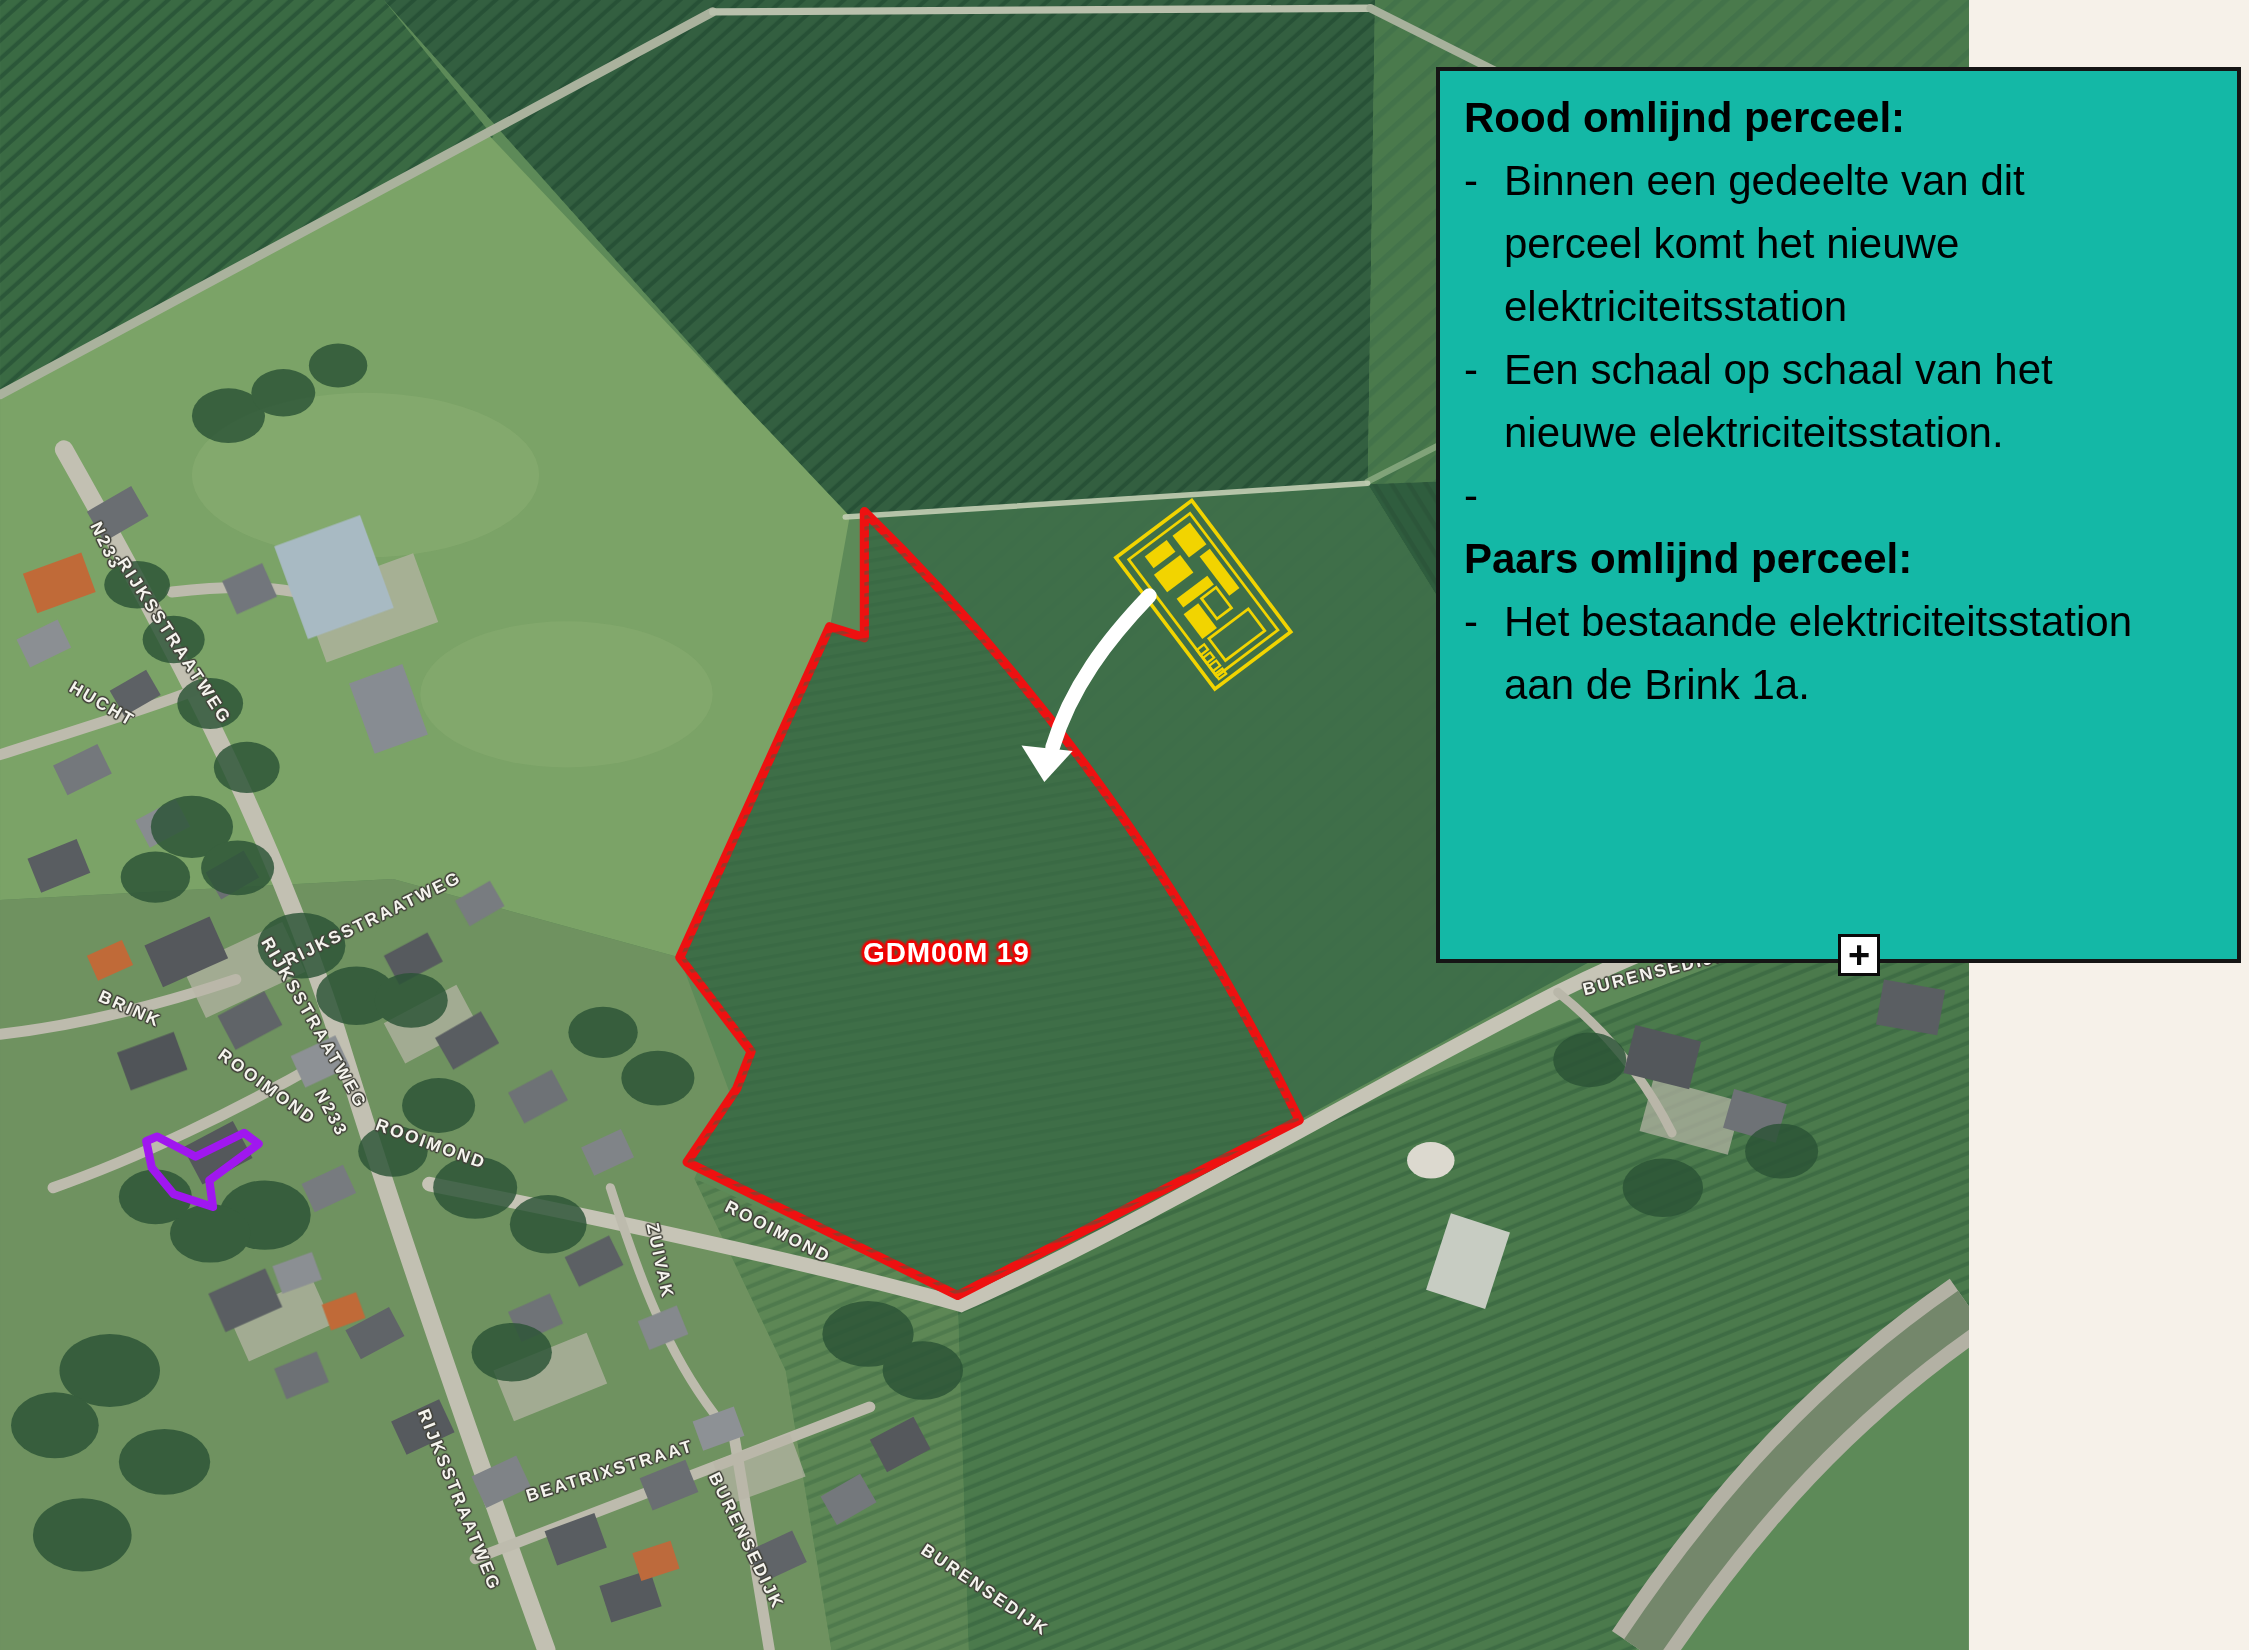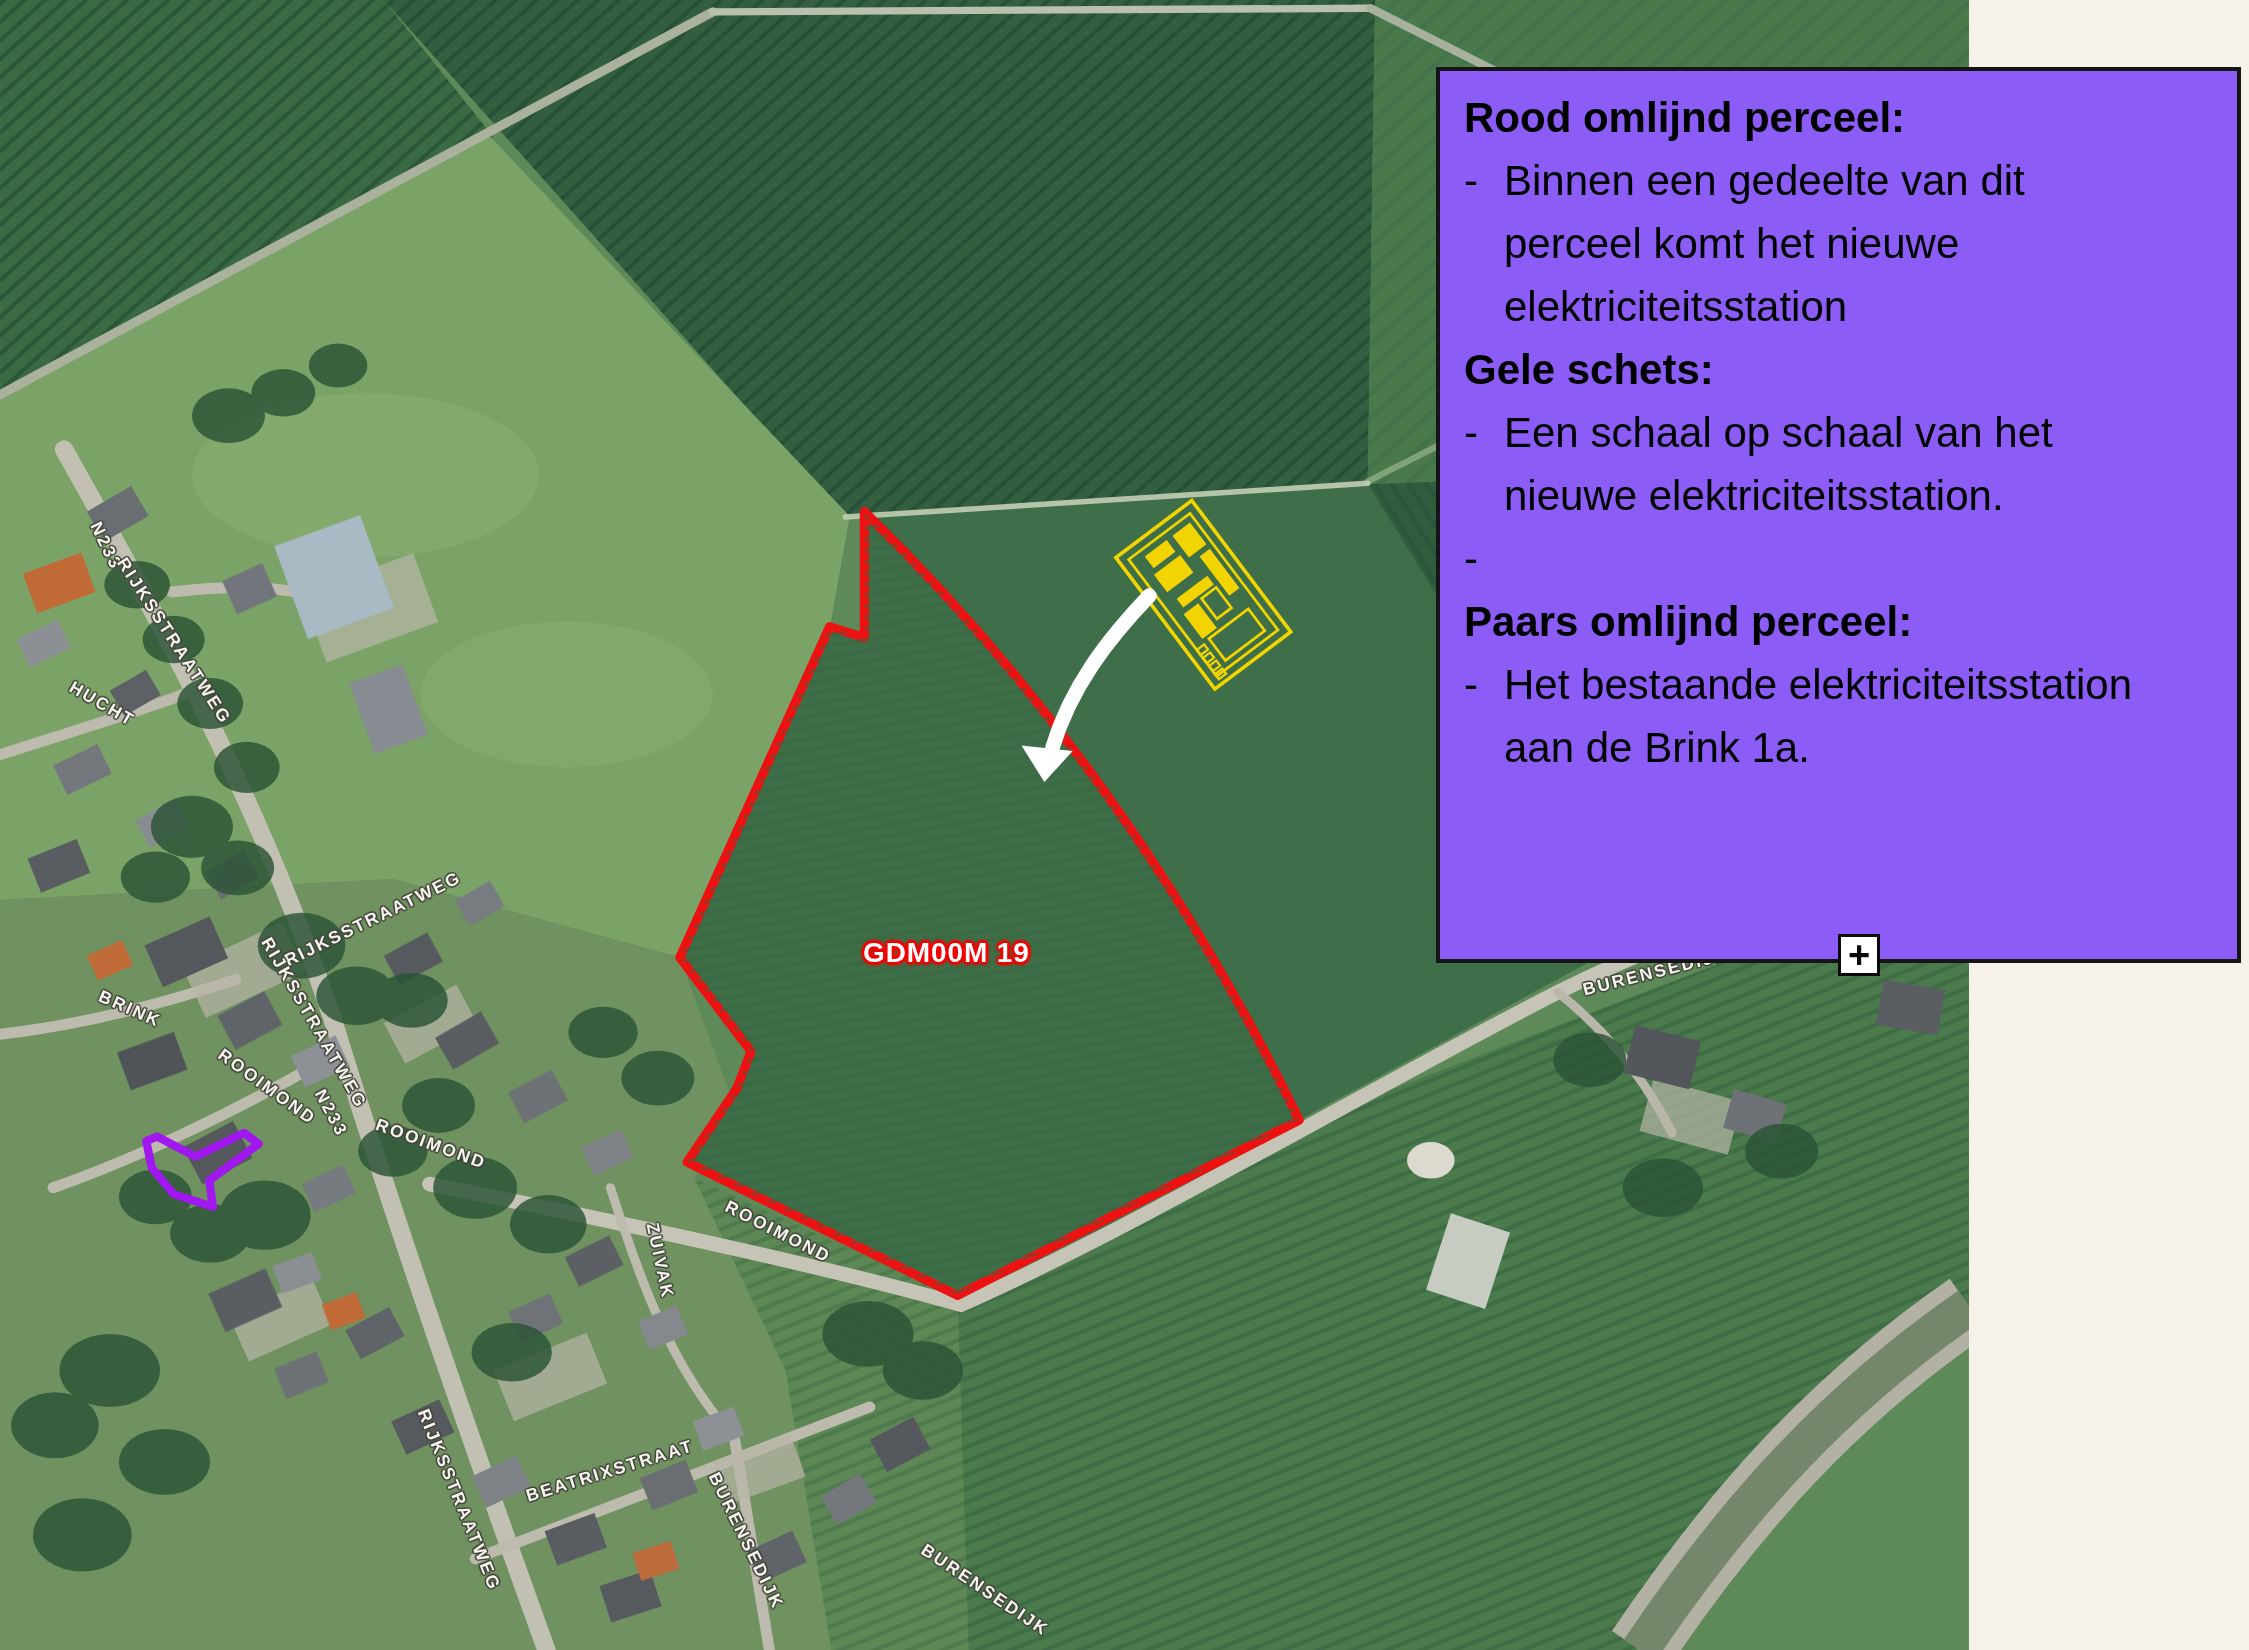--- a/index.html
+++ b/index.html
@@ -24,21 +24,21 @@
     position:absolute;left:863px;top:937px;
     font-size:28px;font-weight:bold;letter-spacing:0.9px;color:#ffffff;white-space:nowrap;
     text-shadow:-2.7px 0 2.7px #f40000,2.7px 0 2.7px #f40000,0 -2.7px 2.7px #f40000,0 2.7px 2.7px #f40000,
                 -1.8px -1.8px 1.8px #f40000,1.8px 1.8px 1.8px #f40000,1.8px -1.8px 1.8px #f40000,-1.8px 1.8px 1.8px #f40000;
     text-align:right;
   }
 
   
   .info-box{
     position:absolute;left:1436px;top:67px;width:805px;height:896px;
-    background:#8b5cf6;border:4.6px solid #151515;box-sizing:border-box;
+    background:#14b8a6;border:4.6px solid #151515;box-sizing:border-box;
     padding:14.6px 18.3px 0 24px;color:#000;
     font-size:42px;line-height:63px;
   }
   .lg-head{font-weight:bold;}
   .lg-item{display:flex;align-items:flex-start;}
   .lg-item .dash{flex:0 0 40px;}
   .lg-item .txt{max-width:640px;}
 
   
   .plus-icon{
@@ -268,21 +268,20 @@
 
   <div class="side-strip"></div>
 
   <div class="info-box">
     <div id="legend-content">
         <div class="lg-head">Rood omlijnd perceel:</div>
         <div class="lg-item">
           <span class="dash">-</span>
           <span class="txt">Binnen een gedeelte van dit perceel komt het nieuwe elektriciteitsstation</span>
         </div>
-        <div class="lg-head">Gele schets:</div>
         <div class="lg-item">
           <span class="dash">-</span>
           <span class="txt">Een schaal op schaal van het nieuwe elektriciteitsstation.</span>
         </div>
         <div class="lg-item">
           <span class="dash">-</span>
         </div>
         <div class="lg-head">Paars omlijnd perceel:</div>
         <div class="lg-item">
           <span class="dash">-</span>

